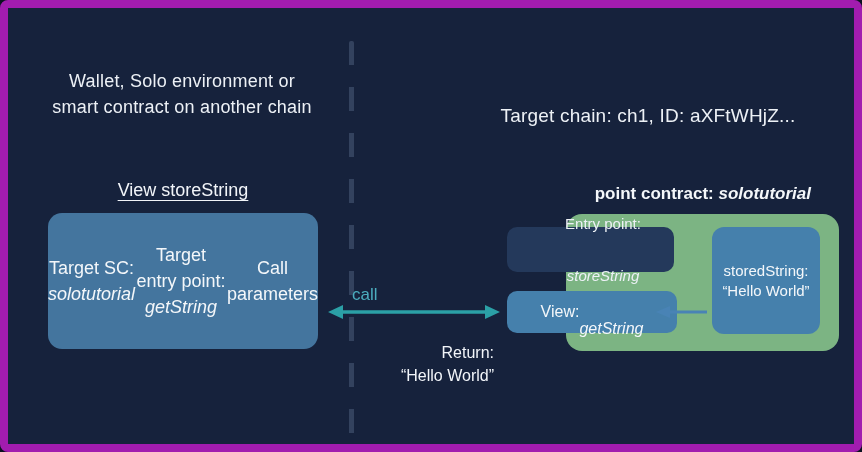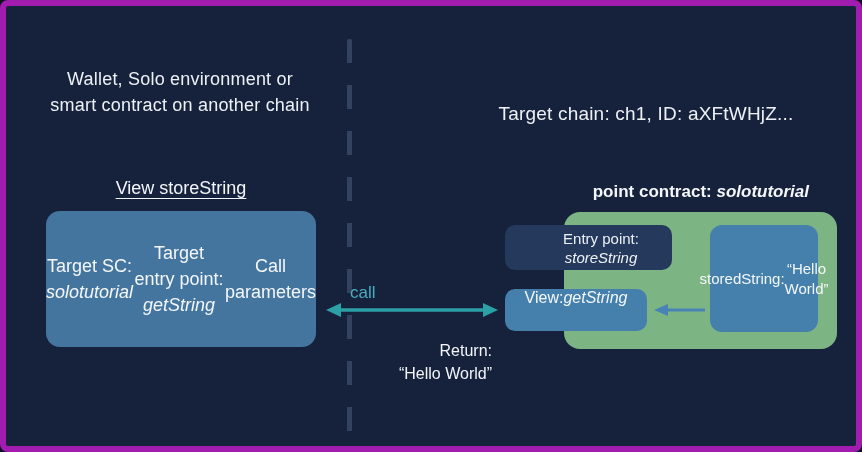--- a/index.html
+++ b/index.html
@@ -7,21 +7,21 @@
     padding: 0;
     background: #0b1220;
     font-family: "Liberation Sans", sans-serif;
   }
   #canvas {
     position: relative;
     width: 862px;
     height: 452px;
     box-sizing: border-box;
     background: #16223C;
-    border: 6px solid #a21caf;
+    border: 8px solid #a21caf;
     border-radius: 8px;
     overflow: hidden;
     color: #EDF1F6;
   }
   .abs { position: absolute; }
 
   
   .dashed-line {
     left: 341px; top: 33px;
     width: 5px; height: 407px;
@@ -63,21 +63,21 @@
     left: 40px; top: 205px;
     width: 270px; height: 136px;
     background: #44759E;
     border-radius: 14px;
     display: flex; flex-direction: row;
     align-items: center; justify-content: center;
     text-align: center;
     font-size: 18px; line-height: 26px;
     color: #F4F7FA;
   }
-  .italic { font-style: italic; }
+  .italic { font-style: italic; margin-top: 33px; }
 
   
   .call-label {
     left: 344px; top: 277px; width: 120px;
     text-align: left;
     font-size: 17px;
     color: #4CADBF;
   }
   .call-arrow { left: 318px; top: 295px; }
   .return-label {
@@ -108,34 +108,34 @@
     border-radius: 10px;
     display: flex; flex-direction: column;
     align-items: center; justify-content: center;
     text-align: center;
     font-size: 15px; line-height: 19px;
     color: #EDF1F6;
     padding-left: 25px;
   }
   .view-box {
     left: 499px; top: 283px;
-    width: 142px; height: 42px;
+    width: 170px; height: 42px;
     background: #4580AC;
     border-radius: 10px;
     display: flex;
-    justify-content: center;
+    align-items: center; justify-content: center;
     font-size: 16px;
     color: #F4F7FA;
   }
   .stored-box {
     left: 704px; top: 219px;
     width: 108px; height: 107px;
     background: #4580AC;
     border-radius: 12px;
-    display: flex; flex-direction: row;
+    display: flex; flex-direction: column;
     align-items: center; justify-content: center;
     text-align: center;
     font-size: 15px; line-height: 20px;
     color: #F4F7FA;
   }
   .stored-to-view-arrow { left: 647px; top: 296px; }
 </style>
 </head>
 <body>
 

